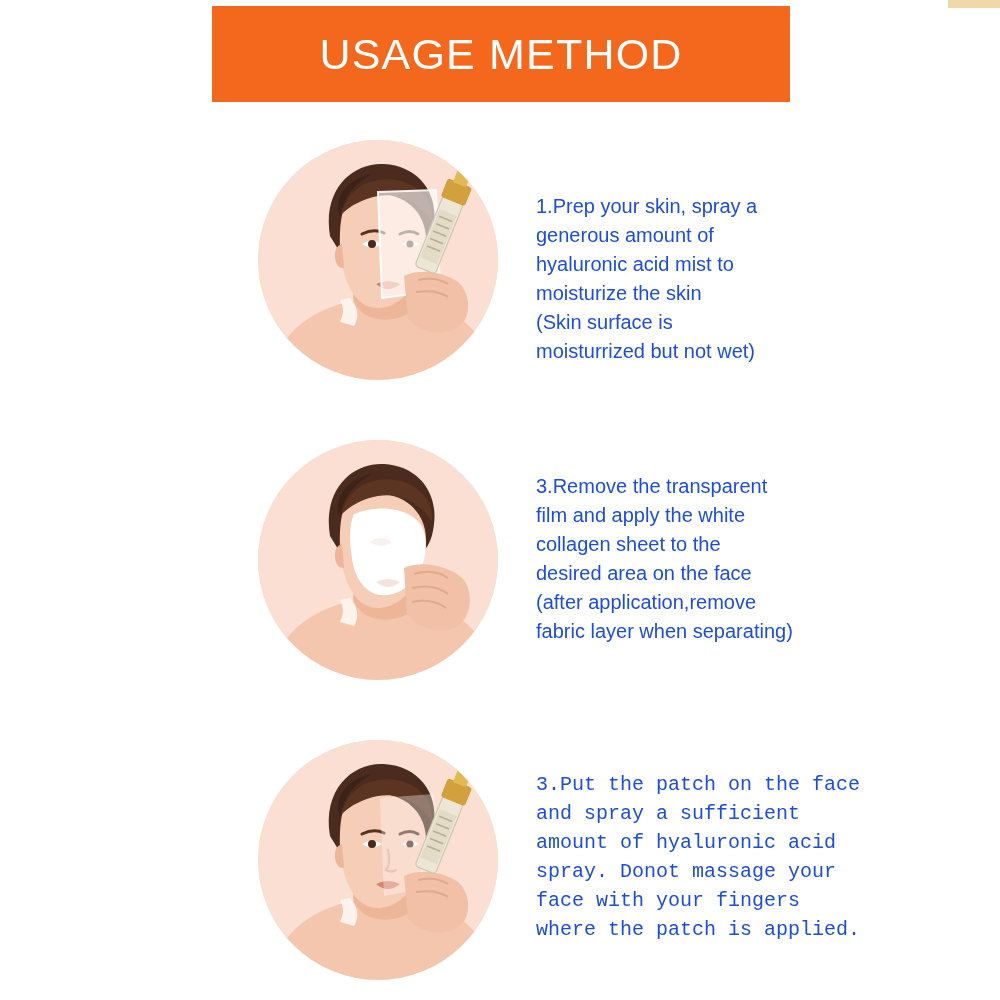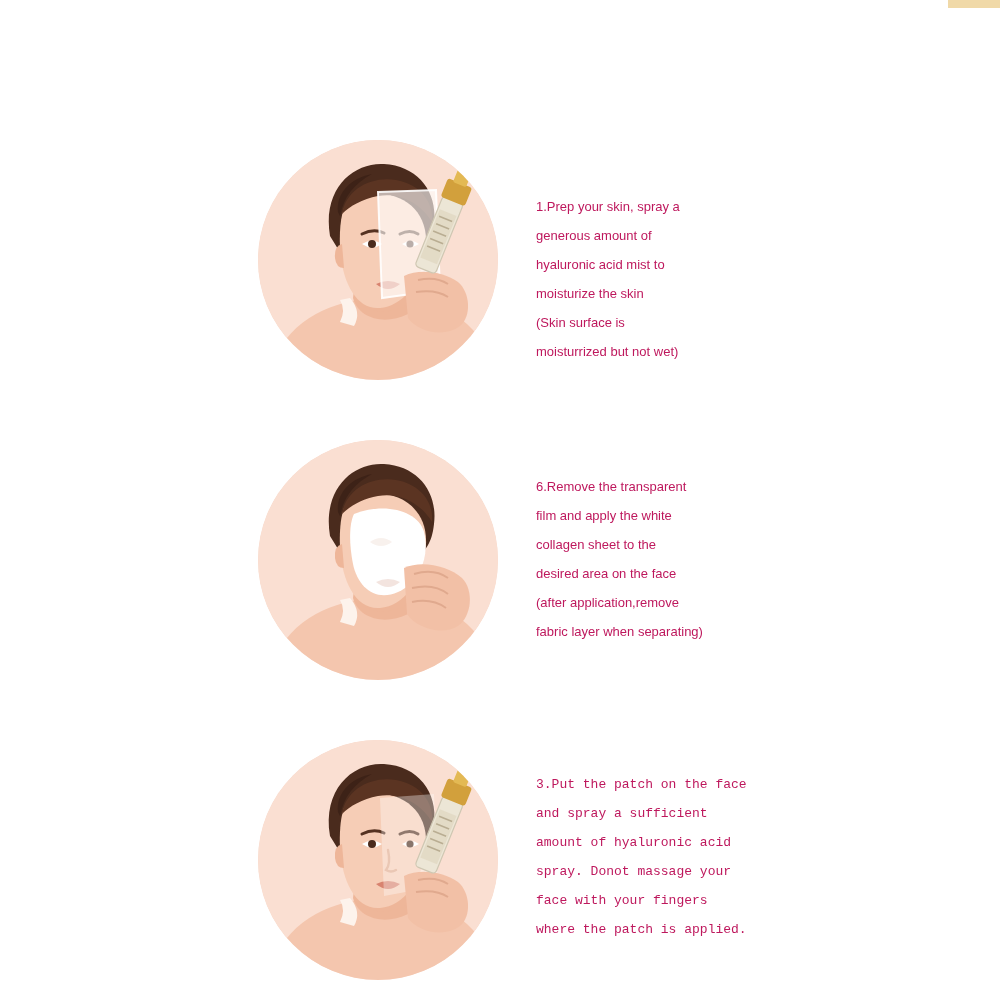--- a/index.html
+++ b/index.html
@@ -74,36 +74,39 @@
     overflow: hidden;
     background: #f8d9ca;
   }
   .photo svg { display: block; }
 
   .caption {
     position: absolute;
     left: 536px;
     top: 52px;
     width: 420px;
-    font-size: 13px;
+    font-size: 20px;
     line-height: 29px;
-    color: #be185d;
+    color: #1d4ed8;
     font-family: "Liberation Sans", sans-serif;
     white-space: pre-line;
   }
   .step-2 .caption { top: 32px; }
   .step-3 .caption { top: 30px; font-family: Liberation Mono, monospace; }
 </style>
 </head>
 <body>
 
 <div class="page">
 
   <div class="corner-mark"></div>
 
+  <div class="banner">
+    <div class="banner-title">USAGE METHOD</div>
+  </div>
 
   <div class="step step-1">
     <div class="photo">
       <svg width="240" height="240" viewBox="0 0 240 240" xmlns="http://www.w3.org/2000/svg">
         <defs>
           <clipPath id="c1">
               <circle cx="120" cy="120" r="120"></circle>
             </clipPath>
         </defs>
         <g clip-path="url(#c1)">
@@ -201,21 +204,21 @@
           <path d="M112 102 q 11 -8 22 0 q -11 8 -22 0 z" fill="#f2e6df" opacity="0.55"></path>
           <path d="M118 142 q 12 -6 24 0 q -12 10 -24 0 z" fill="#e8c9c0" opacity="0.5"></path>
 
           <path d="M146 128 C 164 120, 190 126, 204 138 C 216 150, 214 176, 200 186 C 184 196, 158 188, 149 174 Z" fill="#f2c0a6"></path>
           <path d="M156 134 q 20 -6 34 4" stroke="#e0a98e" stroke-width="2" fill="none"></path>
           <path d="M154 148 q 22 -5 36 6" stroke="#e0a98e" stroke-width="2" fill="none"></path>
           <path d="M154 162 q 20 -4 34 6" stroke="#e0a98e" stroke-width="2" fill="none"></path>
         </g>
       </svg>
     </div>
-    <div class="caption">6.Remove the transparent
+    <div class="caption">3.Remove the transparent
 film and apply the white
  collagen sheet to the
 desired area on the face
 (after application,remove
 fabric layer when separating)</div>
   </div>
 
   <div class="step step-3">
     <div class="photo">
       <svg width="240" height="240" viewBox="0 0 240 240" xmlns="http://www.w3.org/2000/svg">

